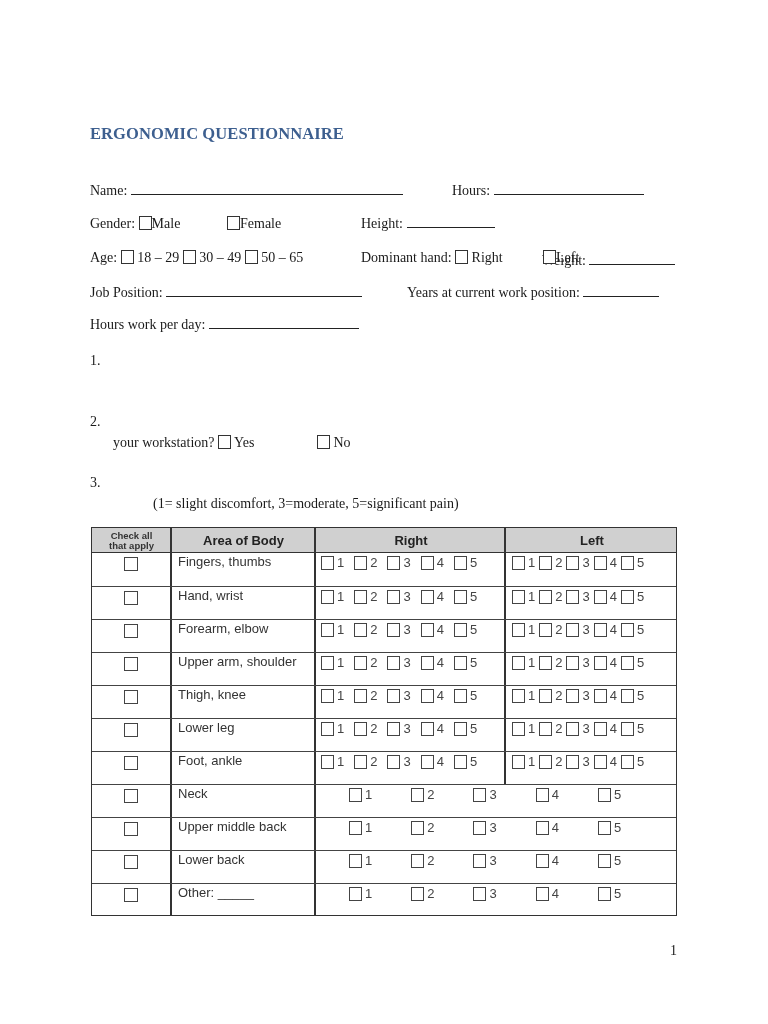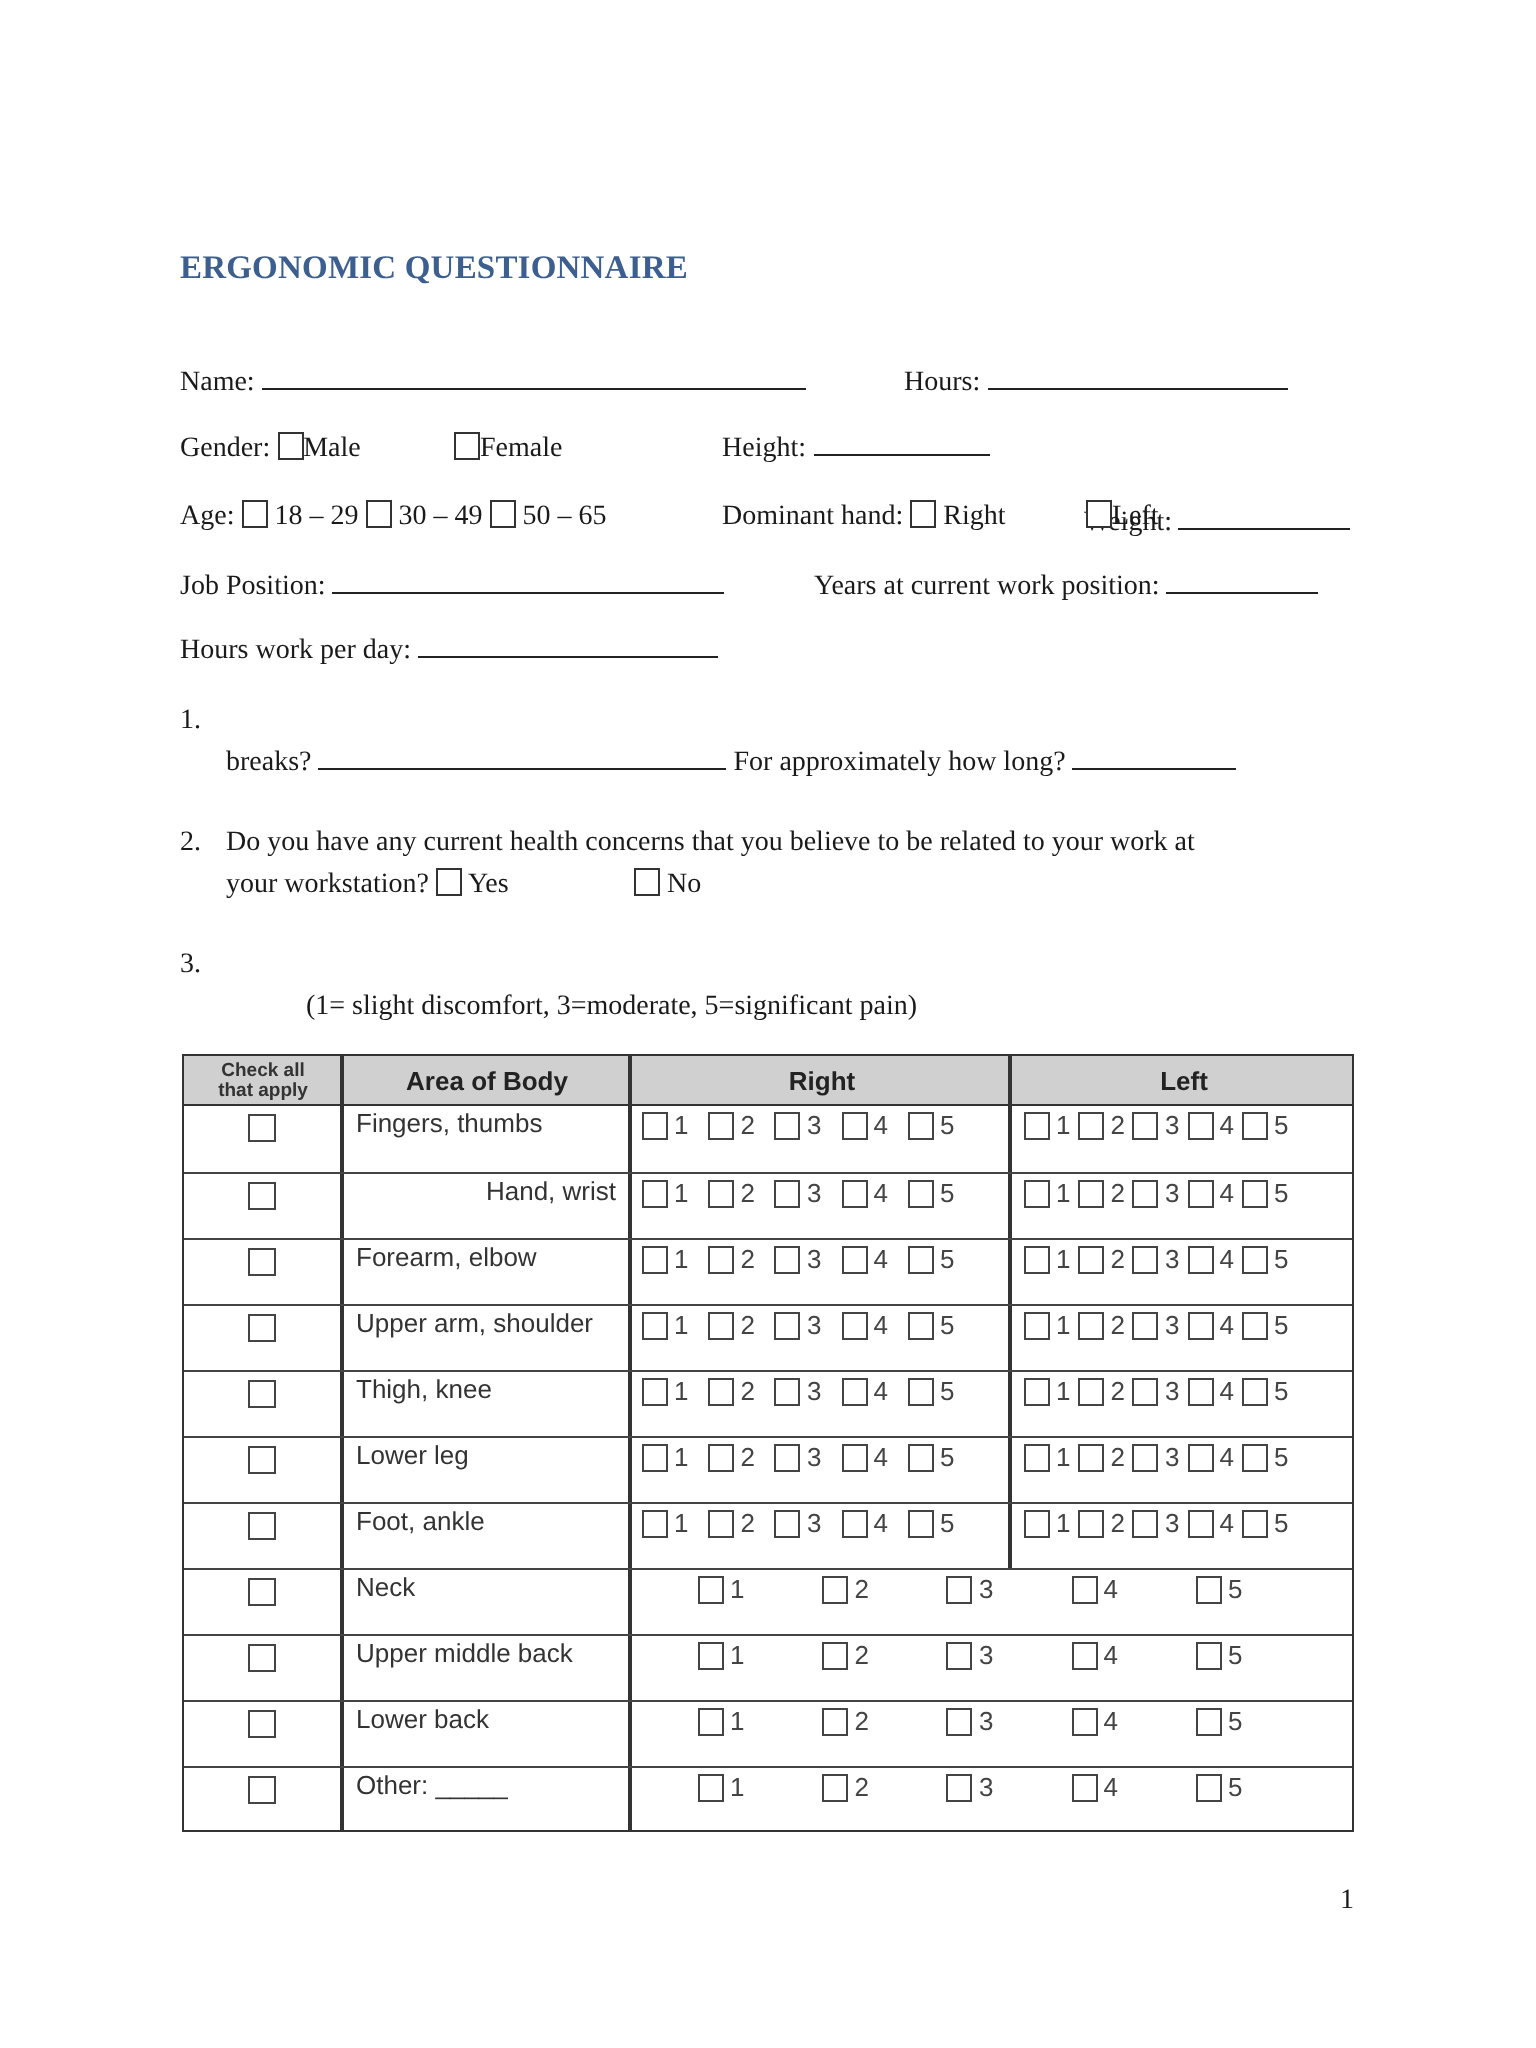--- a/index.html
+++ b/index.html
@@ -92,31 +92,24 @@
   <span class="blank" style="width:76px;"></span>
 </div>
 
 <div class="line" style="top:317px;">
   <span>Hours work per day:</span>
   <span class="blank" style="width:150px;"></span>
 </div>
 
 <div class="q" style="top:350px; width:600px; height:44px;">
   <span class="num">1.</span>
-  <span class="txt" style="top:21px;">
-    <span>breaks?</span>
-    <span class="blank" style="width:204px;"></span>
-    <span>For approximately how long?</span>
-    <span class="blank" style="width:82px;"></span>
-  </span>
 </div>
 
 <div class="q" style="top:411px; width:600px; height:44px;">
   <span class="num">2.</span>
-  <span class="txt">Do you have any current health concerns that you believe to be related to your work at</span>
   <span class="txt" style="top:21px;">
     <span>your workstation?</span>
     <span class="cb"></span>
     <span>Yes</span>
   </span>
   <span class="txt" style="top:21px; left:227px;">
     <span class="cb"></span>
     <span>No</span>
   </span>
 </div>
@@ -181,21 +174,21 @@
           <div class="opt" style="margin-right: 4px;">
             <div class="box"></div>
             <span class="n">4</span>
           </div>
           <div class="opt" style="margin-right: 4px;">
             <div class="box"></div>
             <span class="n">5</span>
           </div>
         </div>
       </div>
-      <div class="row" style="top: 58px; text-align: right;">
+      <div class="row" style="top: 58px;">
         <div class="rcb"></div>
         <div class="rlabel" style="width: 130px;">Hand, wrist</div>
         <div class="scale" style="left: 229px;">
           <div class="opt" style="margin-right: 10px;">
             <div class="box"></div>
             <span class="n">1</span>
           </div>
           <div class="opt" style="margin-right: 10px;">
             <div class="box"></div>
             <span class="n">2</span>

